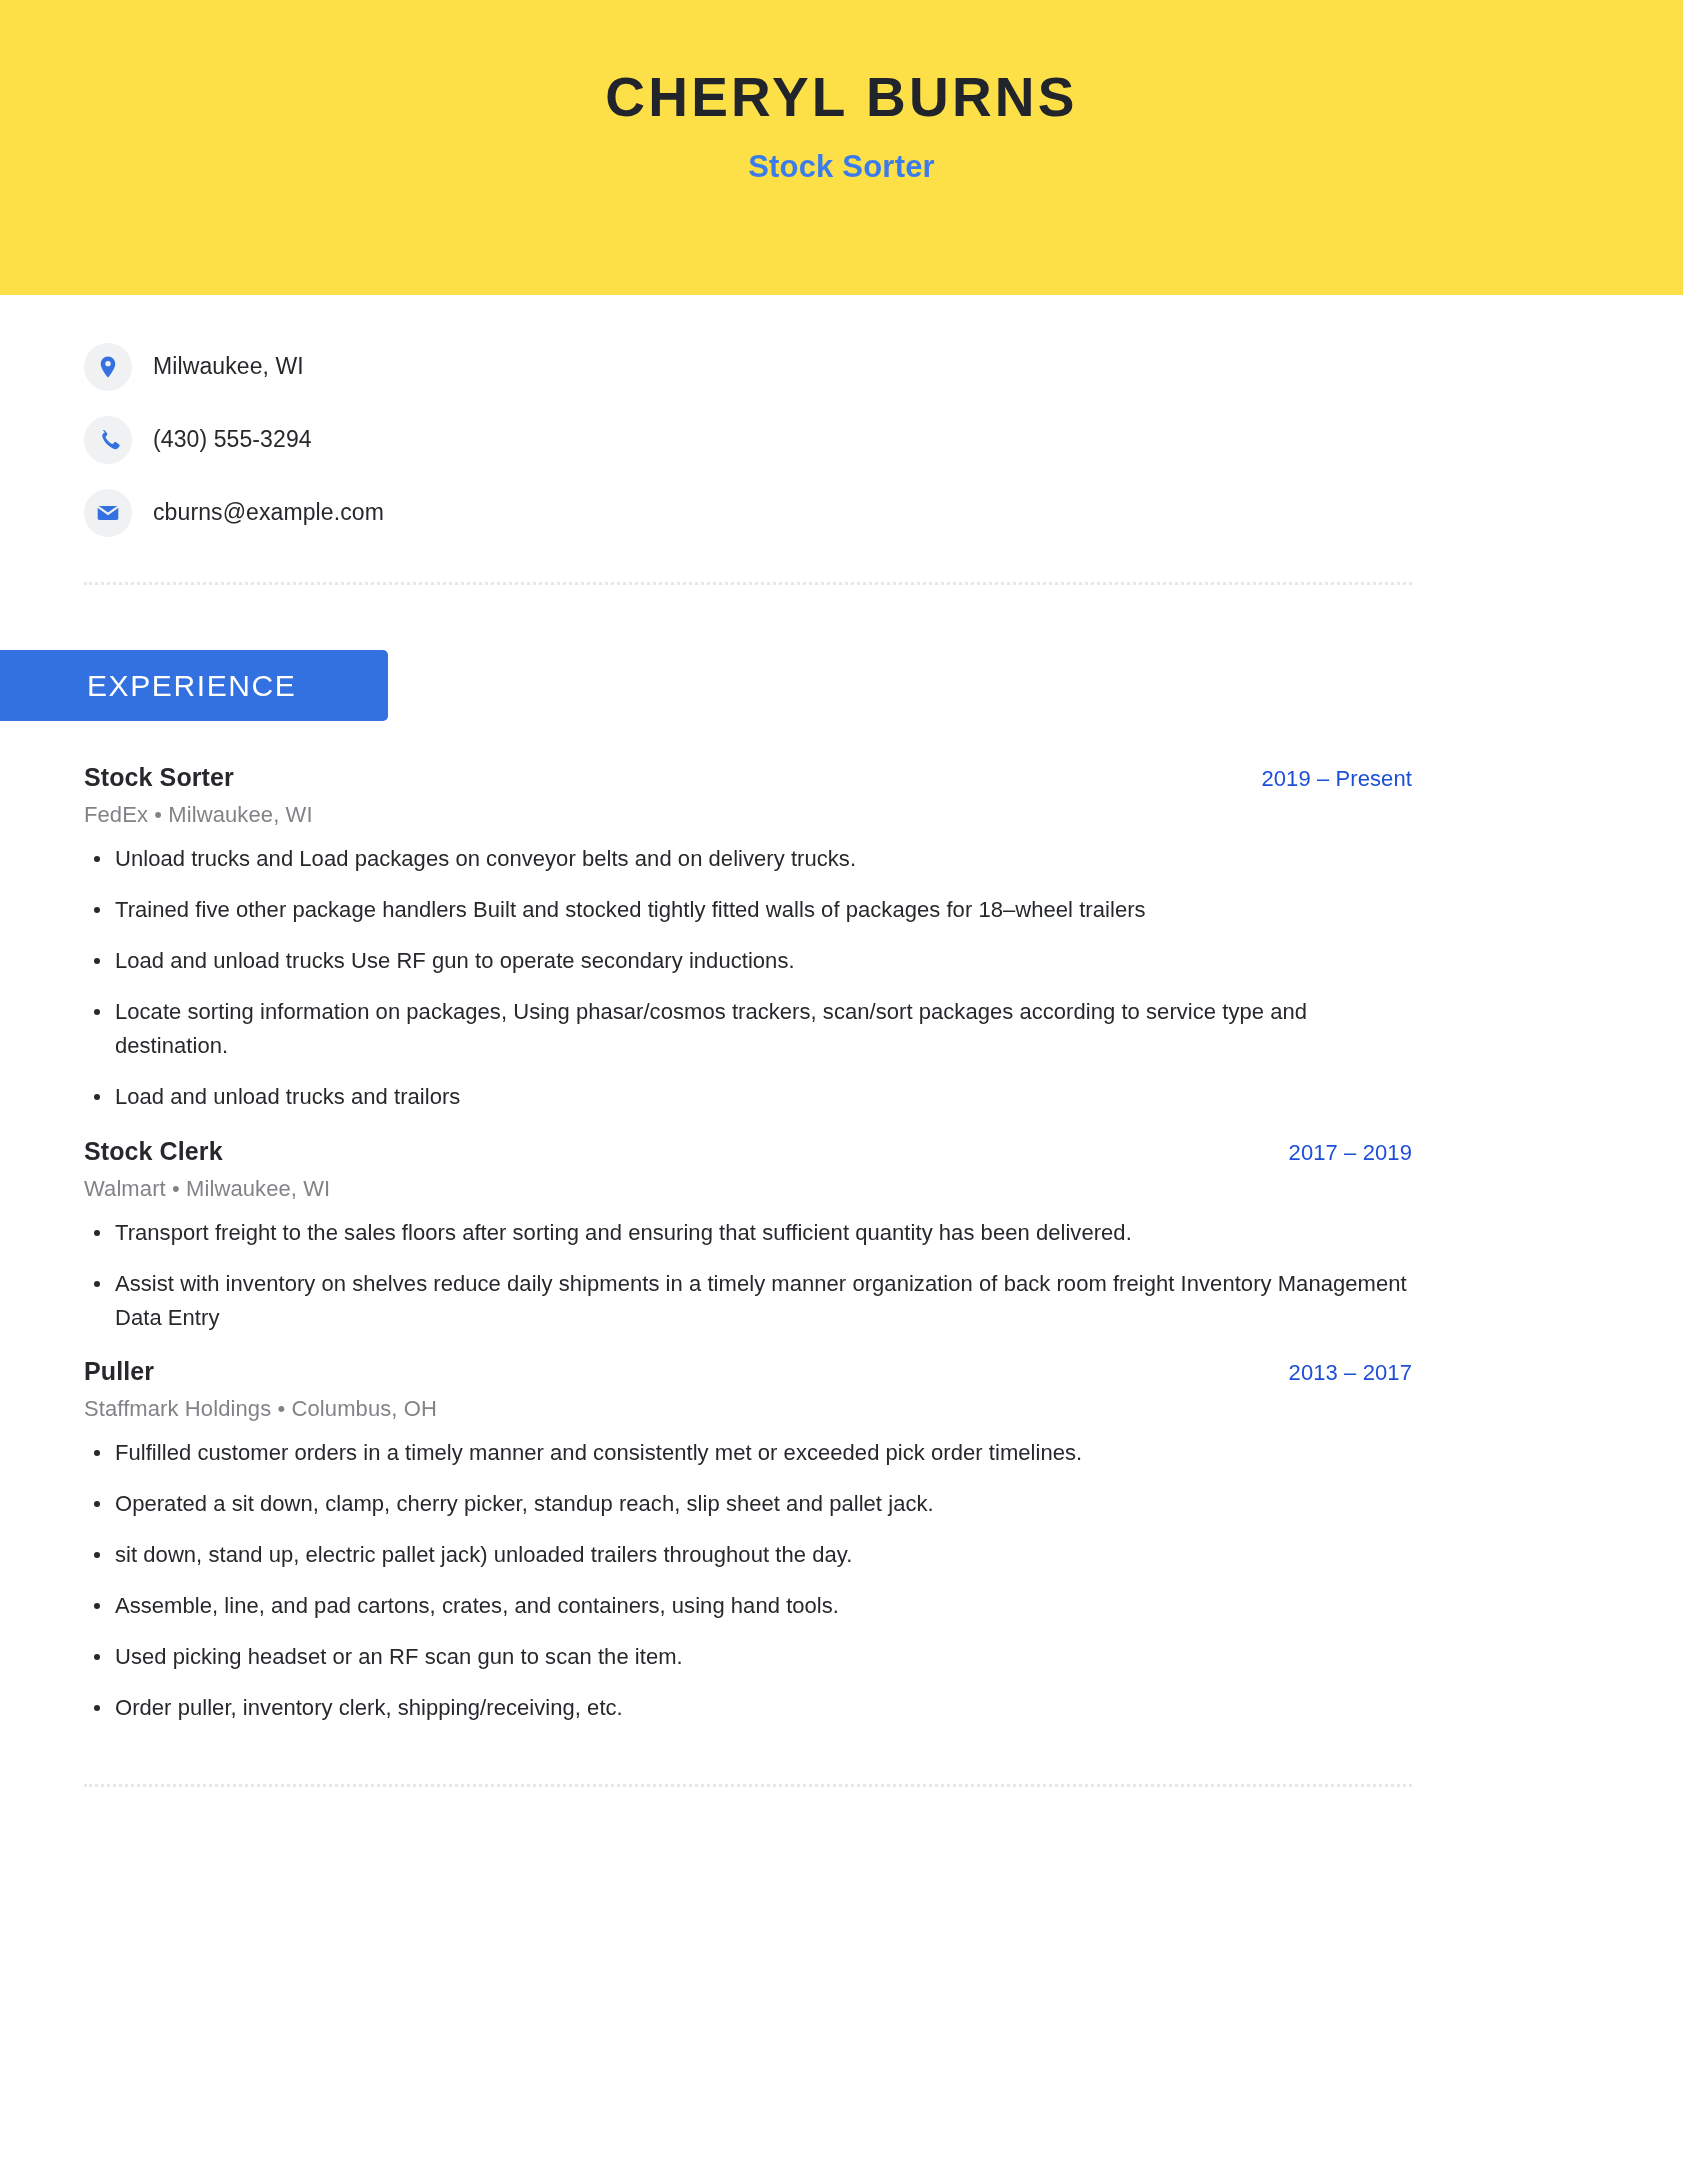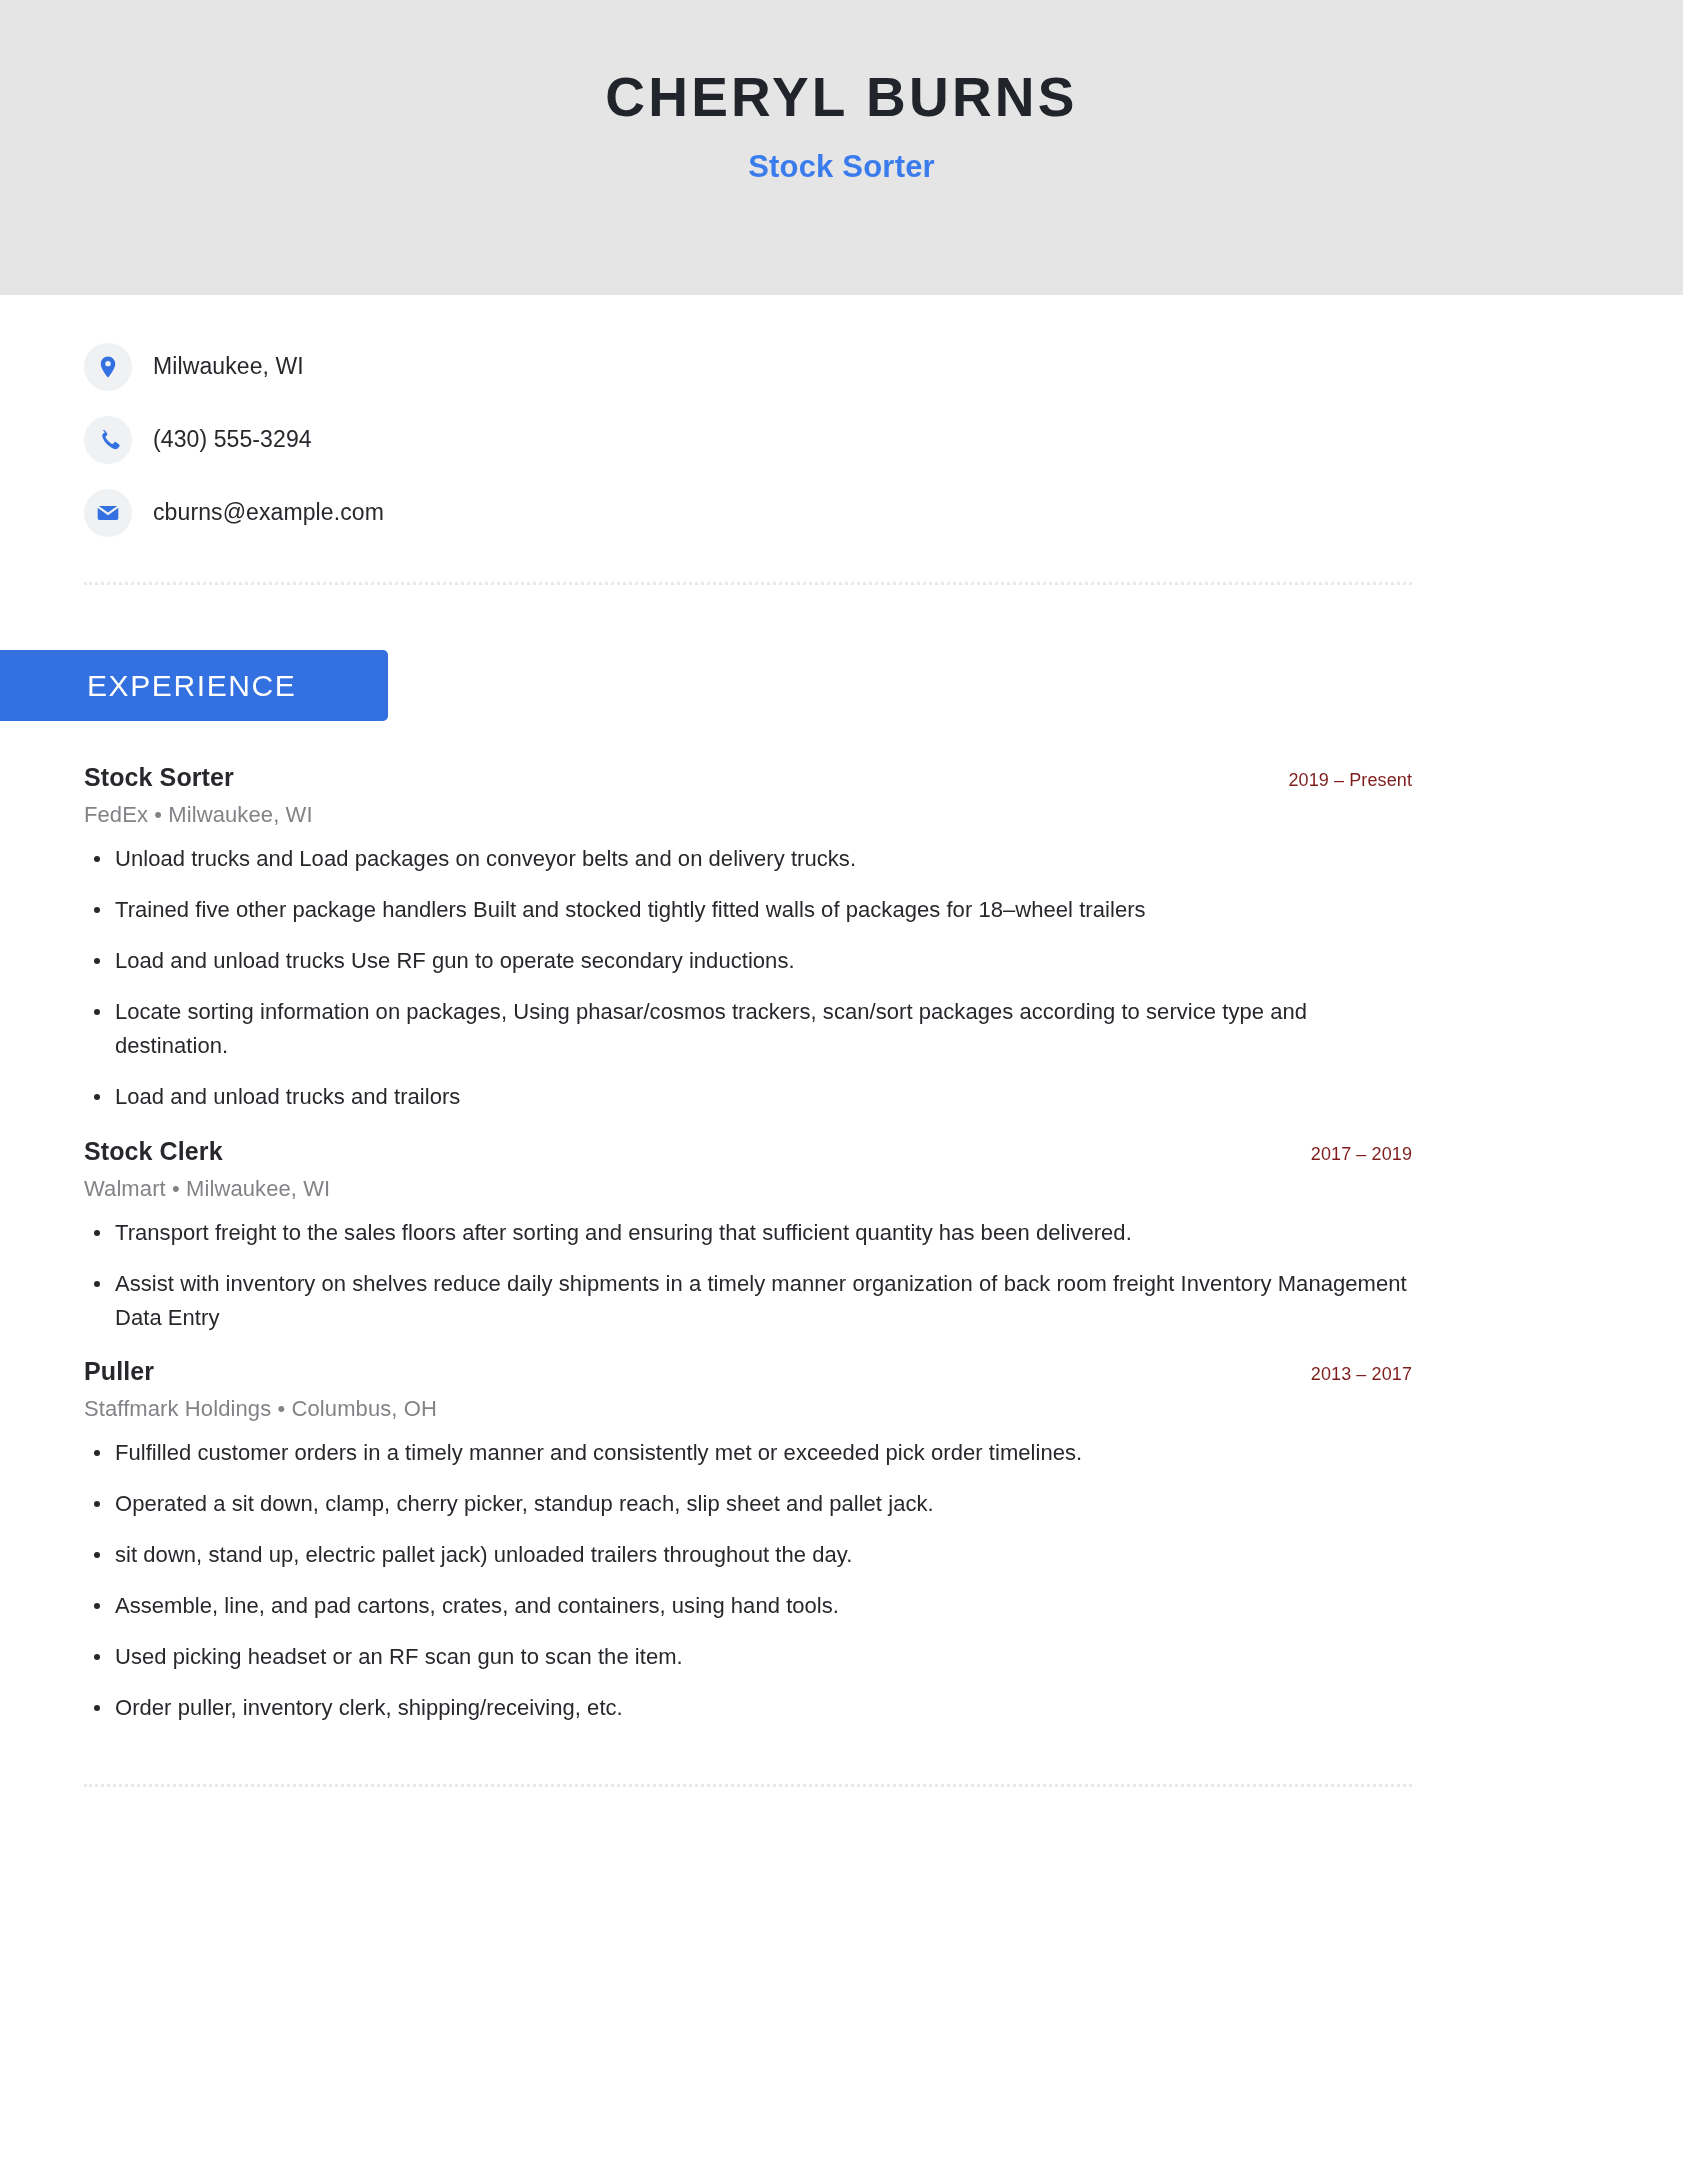--- a/index.html
+++ b/index.html
@@ -13,21 +13,21 @@
     font-family: "Liberation Sans", sans-serif;
     -webkit-font-smoothing: antialiased;
     overflow: hidden;
     position: relative;
   }
 
   
   .header-band {
     width: 1683px;
     height: 295px;
-    background: #e5e5e5;
+    background: #fde047;
     box-sizing: border-box;
     display: flex;
     flex-direction: column;
     align-items: center;
     justify-content: flex-start;
     padding-top: 69px;
   }
   .cand-name {
     font-size: 55px;
     font-weight: 700;
@@ -121,22 +121,22 @@
     align-items: baseline;
     justify-content: space-between;
   }
   .job-title {
     font-size: 25px;
     font-weight: 700;
     color: #26282c;
     letter-spacing: 0.1px;
   }
   .job-dates {
-    font-size: 18px;
-    color: #7f1d1d;
+    font-size: 22px;
+    color: #1d4ed8;
     letter-spacing: 0.1px;
     white-space: nowrap;
     padding-left: 30px;
   }
   .job-sub {
     margin-top: 10px;
     font-size: 22px;
     color: #828387;
     letter-spacing: 0.1px;
   }

